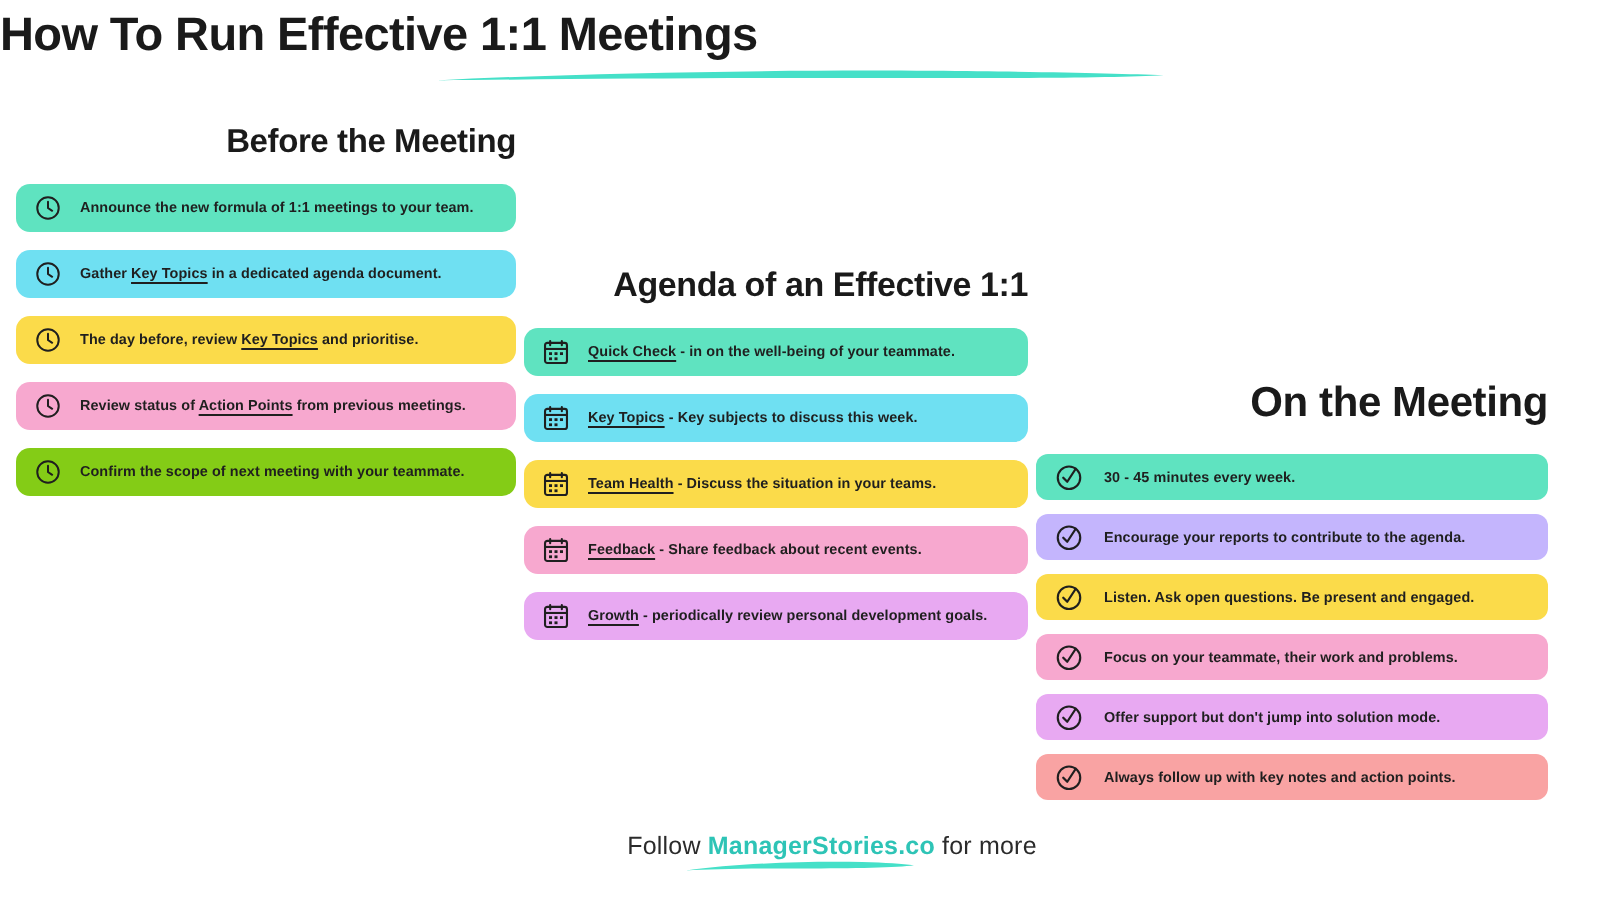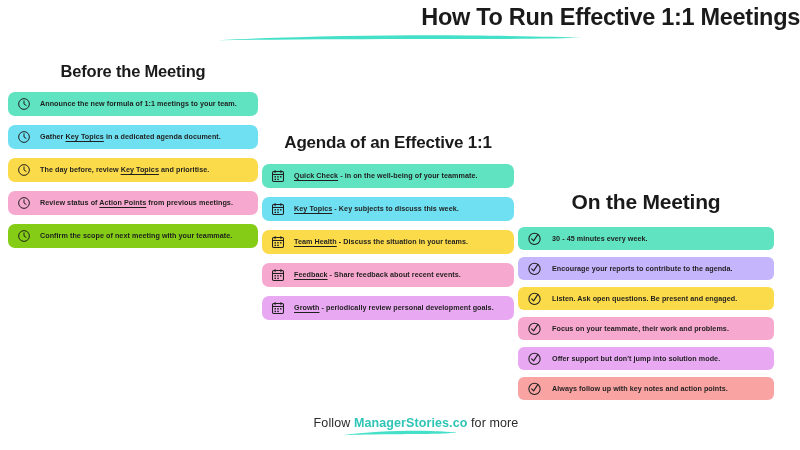--- a/index.html
+++ b/index.html
@@ -15,21 +15,21 @@
     overflow: hidden;
     position: relative;
   }
 
   
   .title-wrap {
     position: absolute;
     top: 4px;
     left: 0;
     width: 800px;
-    text-align: right;
+    text-align: left;
   }
   .main-title {
     font-size: 23.5px;
     font-weight: bold;
     letter-spacing: -0.3px;
     color: #1a1a1a;
     line-height: 1.15;
     margin: 0;
   }
   .swoosh-main {
@@ -43,21 +43,21 @@
   }
   .col-left   { left: 8px;   top: 62px;  width: 250px; }
   .col-mid    { left: 262px; top: 133px; width: 252px; }
   .col-right  { left: 518px; top: 190px; width: 256px; }
 
   .section-title {
     font-size: 16.5px;
     font-weight: bold;
     letter-spacing: -0.2px;
     color: #1a1a1a;
-    text-align: center;
+    text-align: right;
     margin: 0 0 11px 0;
   }
   .col-mid .section-title { font-size: 17px; margin-bottom: 11px; }
   .col-right .section-title { font-size: 21px; margin-bottom: 13px; }
 
   
   .pill-list { display: flex; flex-direction: column; justify-content: space-between; }
   .col-left  .pill-list { gap: 9px; }
   .col-mid   .pill-list { gap: 9px; }
   .col-right .pill-list { gap: 7px; }

